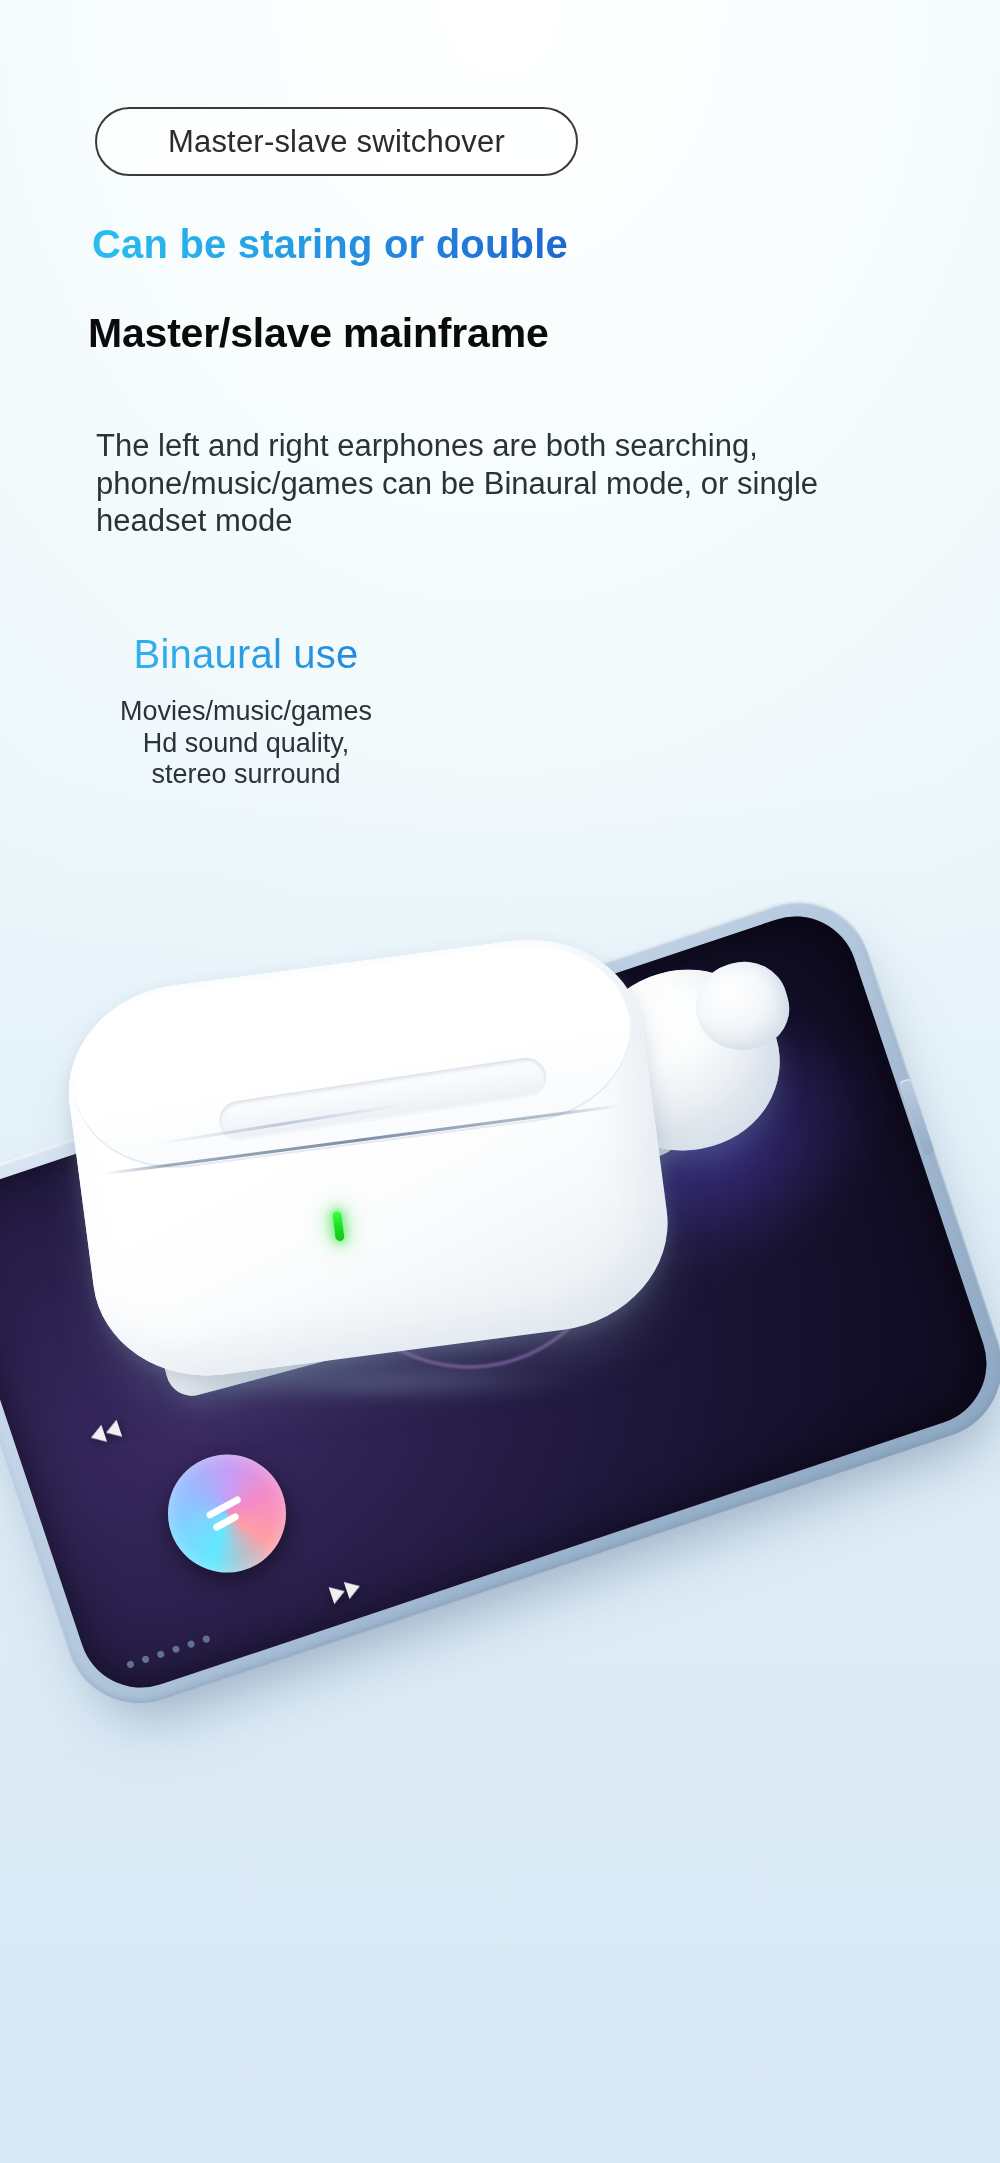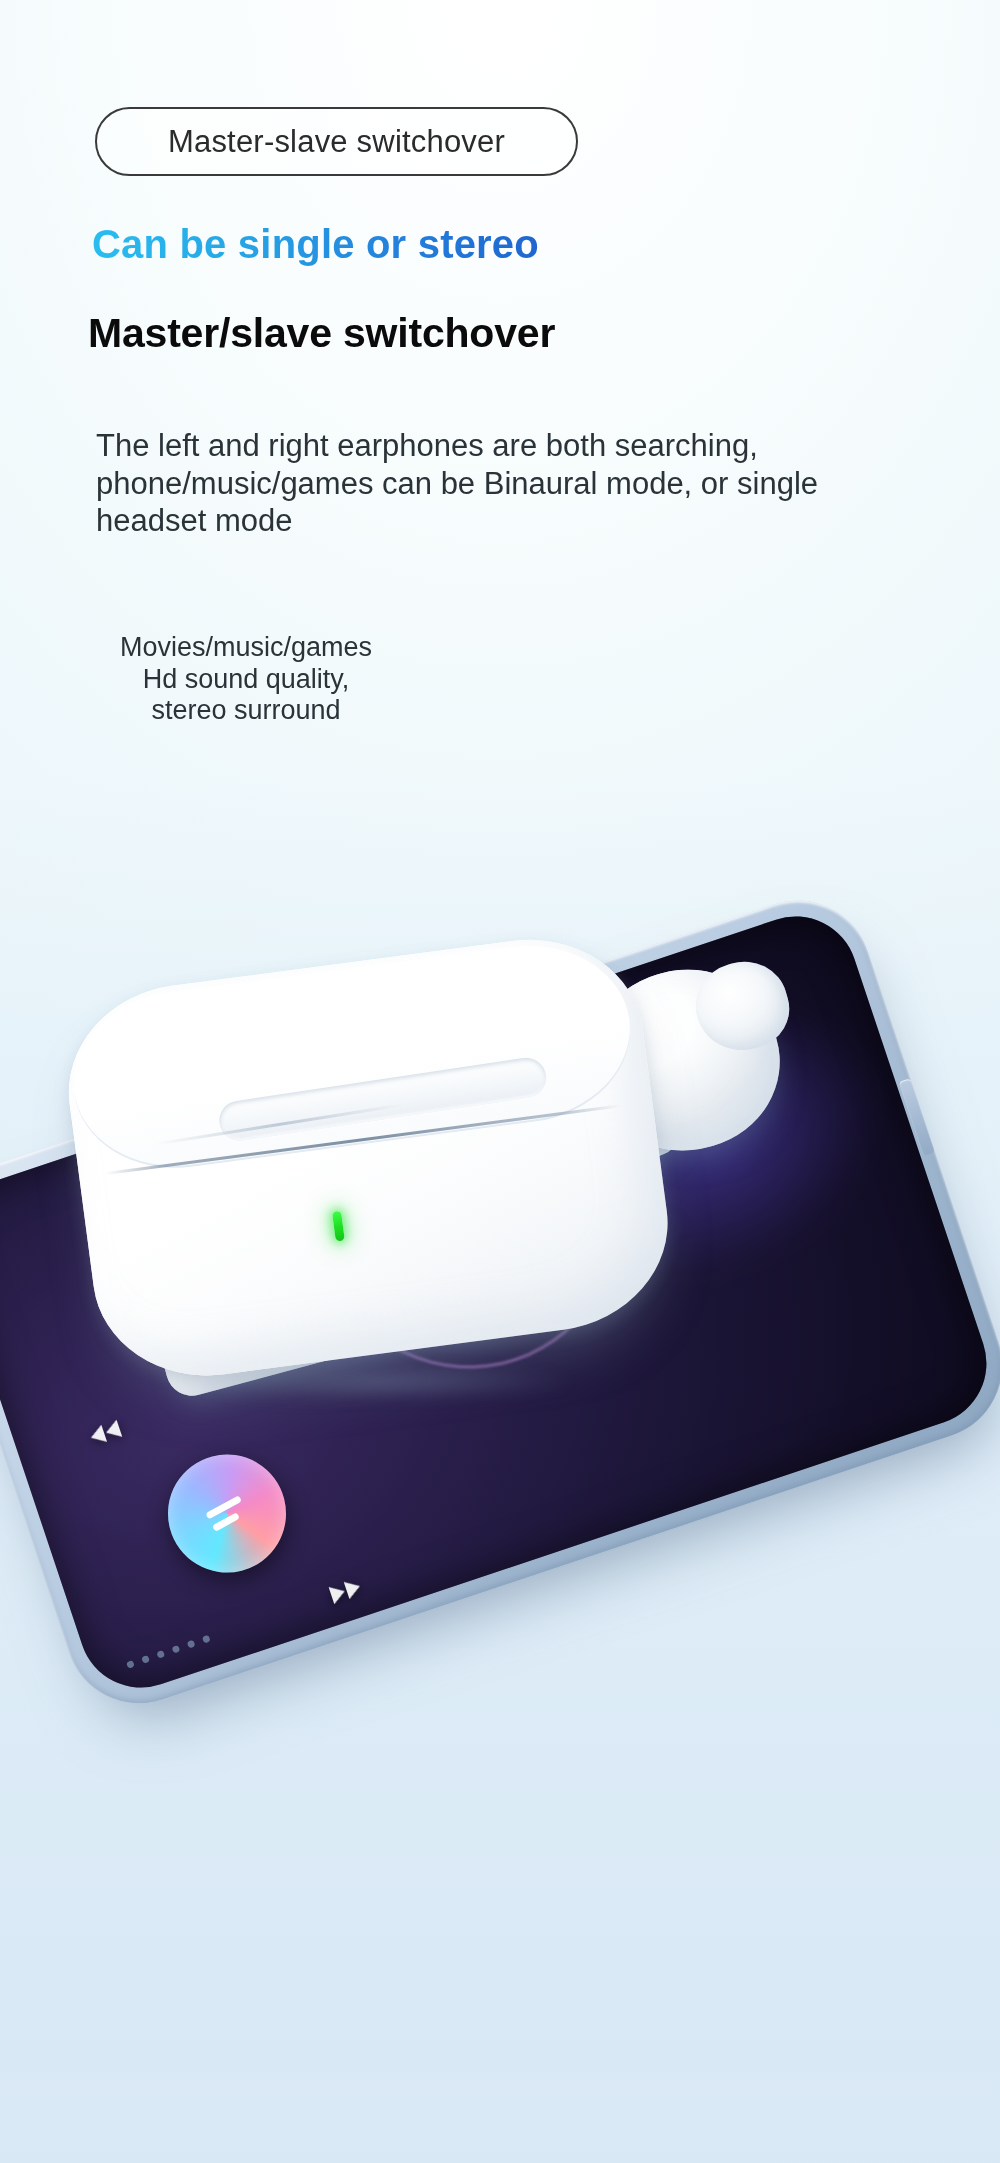--- a/index.html
+++ b/index.html
@@ -326,28 +326,29 @@
 <body>
 
 <div class="page">
 
   <div class="copy">
 
     <div class="badge">
       <span>Master-slave switchover</span>
     </div>
 
-    <div class="kicker">Can be single or stereo</div>
-
-    <div class="headline">Master/slave switchover</div>
+    <div class="kicker">Can be staring or double</div>
+
+    <div class="headline">Master/slave mainframe</div>
 
     <div class="para">The left and right earphones are both searching, phone/music/games can be Binaural mode, or single headset mode</div>
 
     <div class="cols">
       <div class="col left">
+        <h3>Binaural use</h3>
         <p style="white-space:pre-line">Movies/music/games
 Hd sound quality,
 stereo surround</p>
       </div>
     </div>
   </div>
 
   <div class="photo">
 
     <div class="phone">

